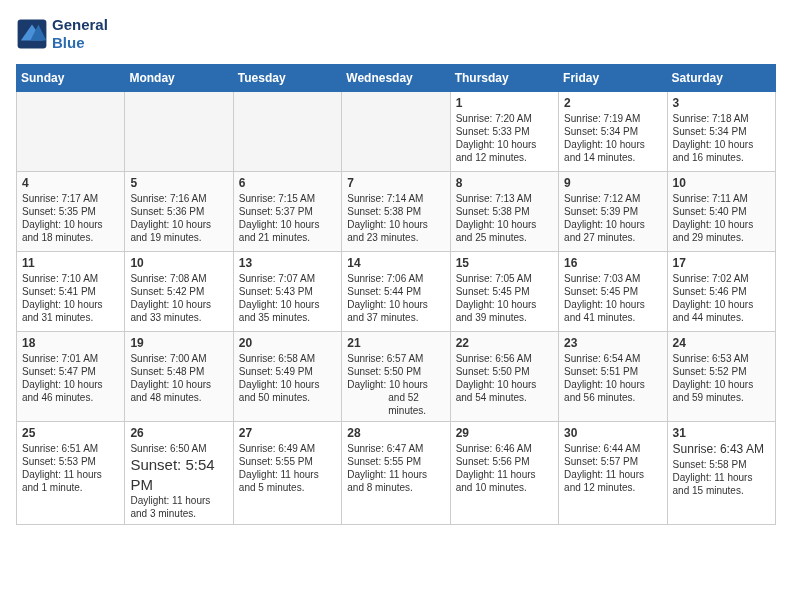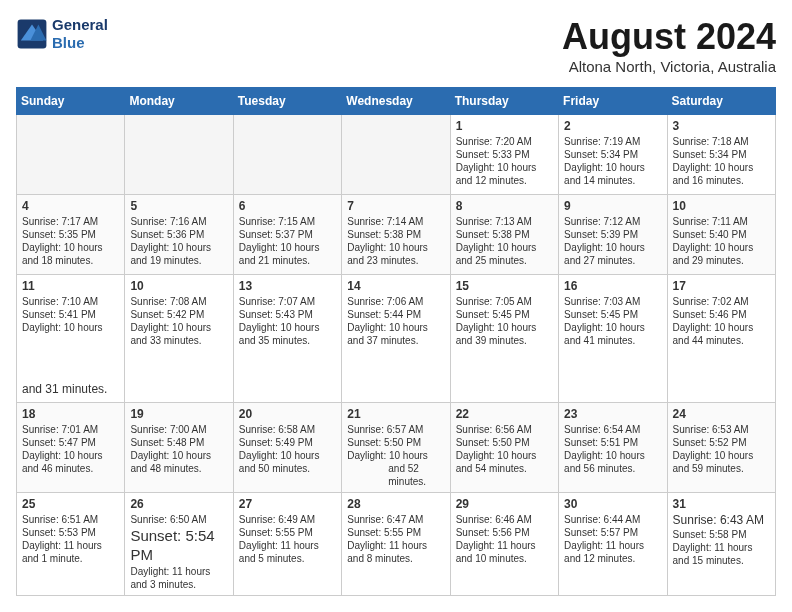--- a/index.html
+++ b/index.html
@@ -83,24 +83,20 @@
     <svg class="logo-icon" viewBox="0 0 40 40">
       <rect x="2" y="2" width="36" height="36" rx="4" fill="#1a3a6b"></rect>
       <polygon points="20,8 34,28 6,28" fill="#4a90d9"></polygon>
       <polygon points="28,8 38,28 18,28" fill="#2b6cb0"></polygon>
     </svg>
     <div>
       <div style="font-size:15px;font-weight:bold;color:#1a3a6b;line-height:1.2;">General</div>
       <div style="font-size:15px;font-weight:bold;color:#2b6cb0;line-height:1.2;">Blue</div>
     </div>
   </div>
-  <div class="title-block">
-    <div class="month-title">August 2024</div>
-    <div class="subtitle">Altona North, Victoria, Australia</div>
-  </div>
 </div>
 
 <table>
   <thead>
     <tr>
 
     <th>Sunday</th>
         <th>Monday</th>
         <th>Tuesday</th>
         <th>Wednesday</th>
@@ -187,21 +183,21 @@
           <div style="font-size: 10px; line-height: 1.3;">Daylight: 10 hours</div>
           <div style="font-size: 10px; line-height: 1.3;">and 29 minutes.</div>
         </td>
       </tr>
       <tr>
         <td>
           <span class="day-num">11</span>
           <div style="font-size: 10px; line-height: 1.3;">Sunrise: 7:10 AM</div>
           <div style="font-size: 10px; line-height: 1.3;">Sunset: 5:41 PM</div>
           <div style="font-size: 10px; line-height: 1.3;">Daylight: 10 hours</div>
-          <div style="font-size: 12px; line-height: 1.3; margin-top: 48px;">and 31 minutes.</div>
+          <div style="font-size: 10px; line-height: 1.3;">and 31 minutes.</div>
         </td>
         <td>
           <span class="day-num">10</span>
           <div style="font-size: 10px; line-height: 1.3;">Sunrise: 7:08 AM</div>
           <div style="font-size: 10px; line-height: 1.3;">Sunset: 5:42 PM</div>
           <div style="font-size: 10px; line-height: 1.3;">Daylight: 10 hours</div>
           <div style="font-size: 10px; line-height: 1.3;">and 33 minutes.</div>
         </td>
         <td>
           <span class="day-num">13</span>

